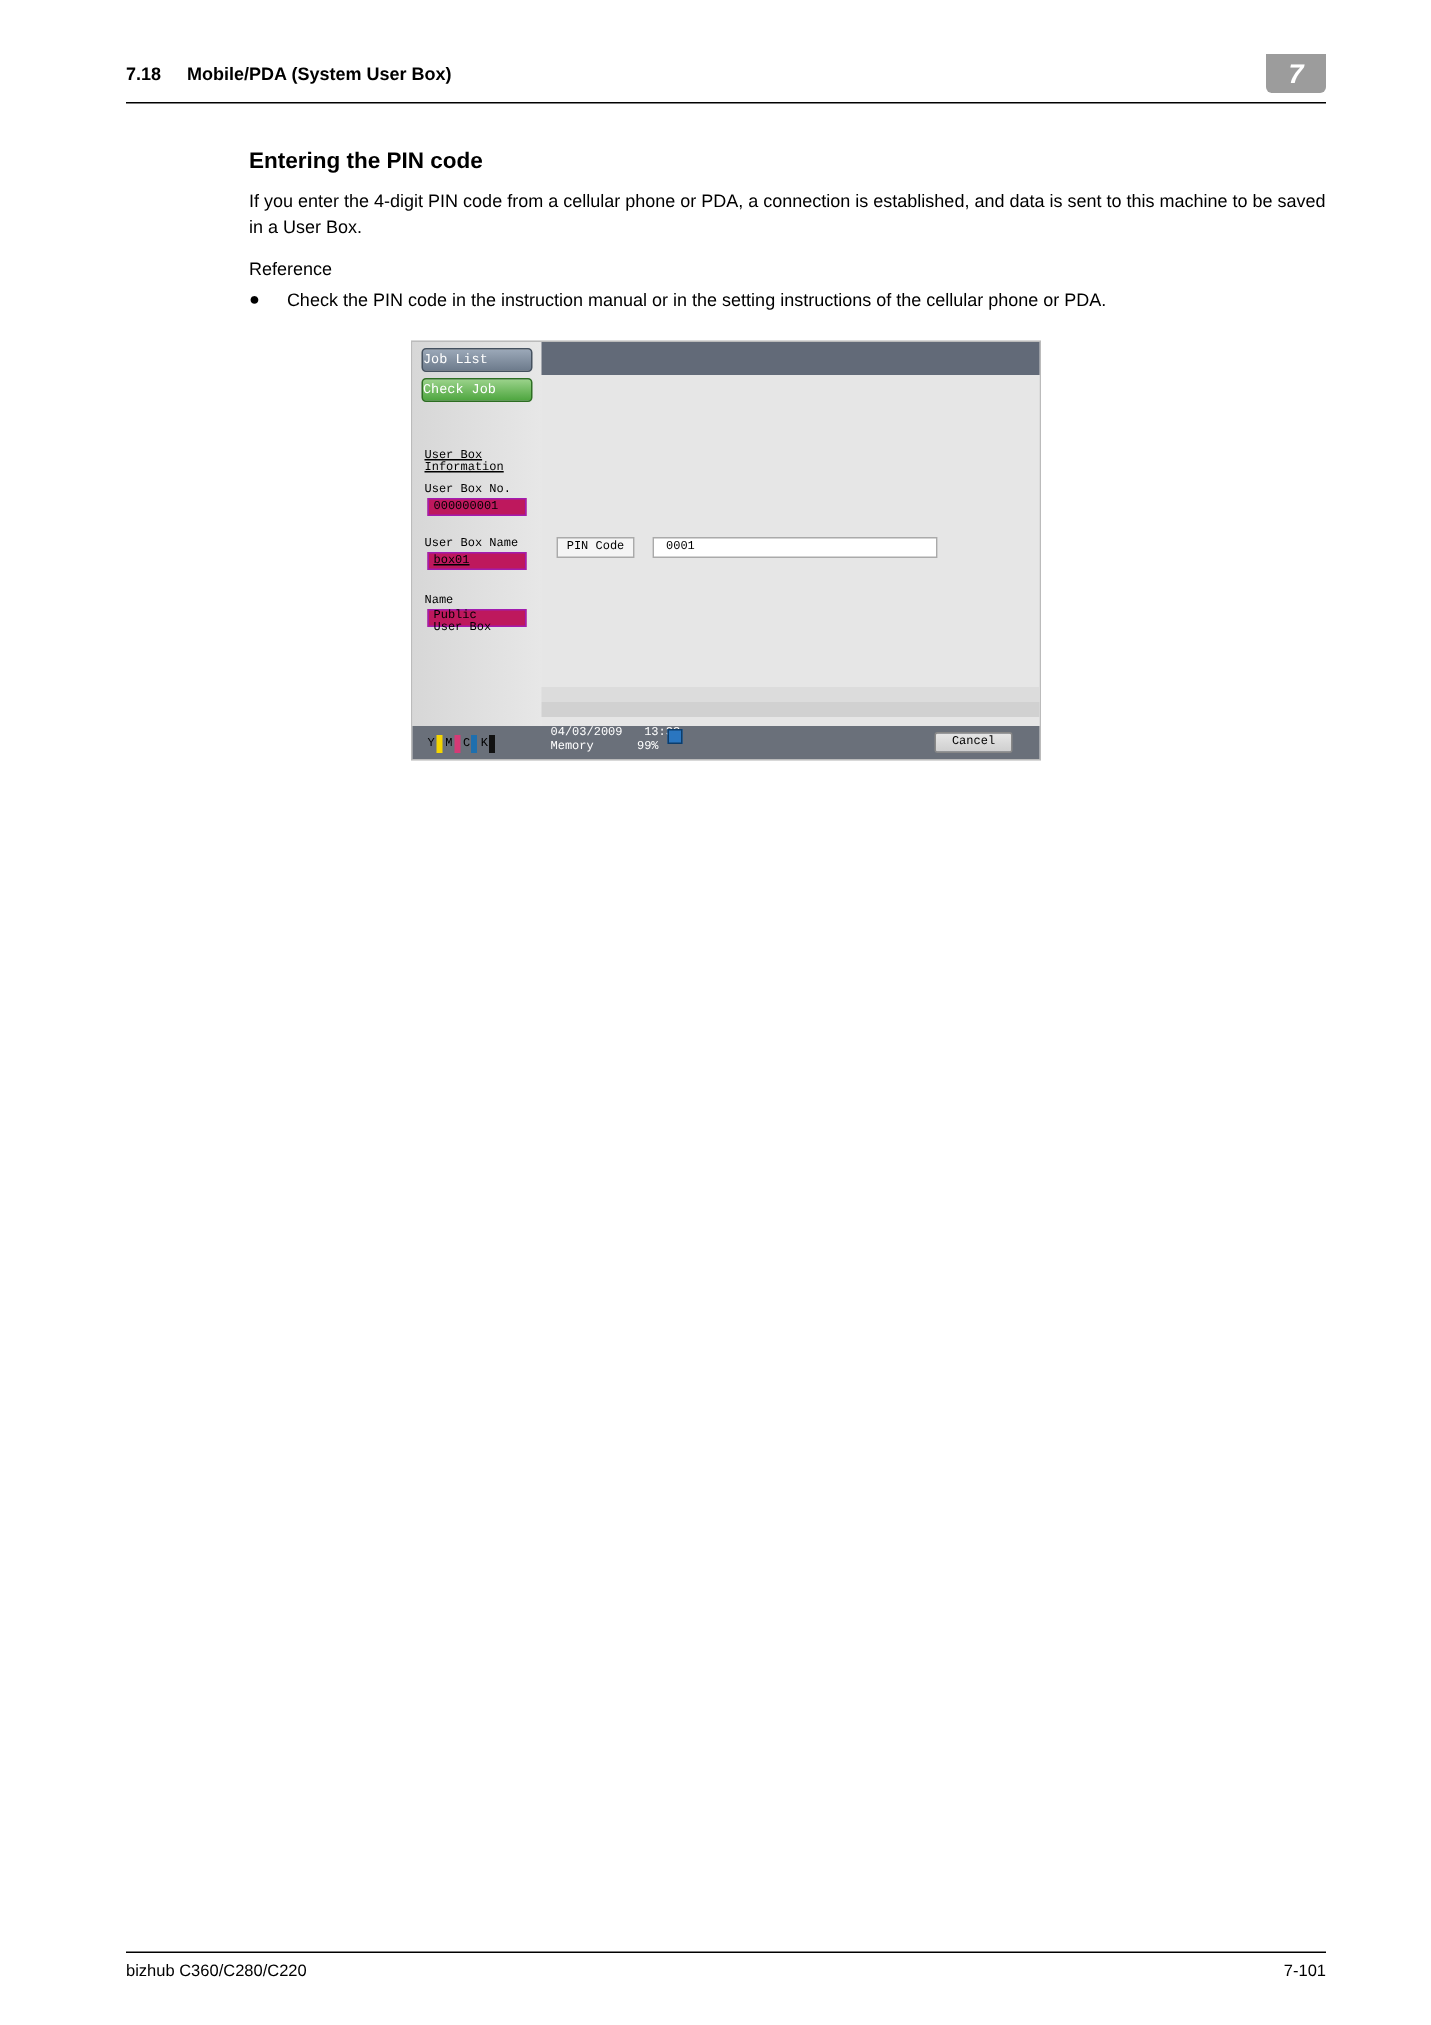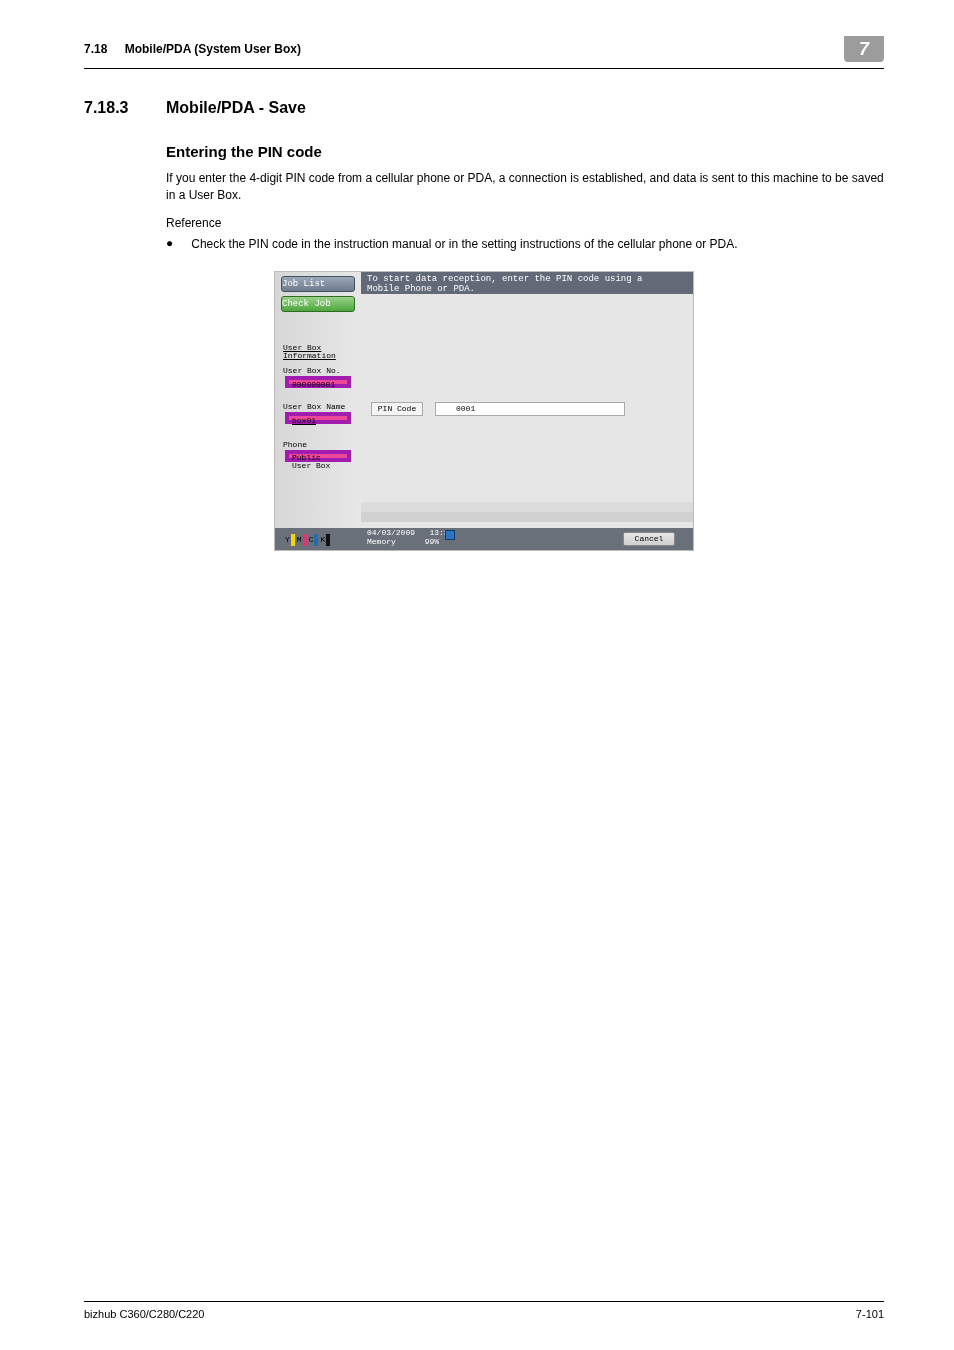--- a/index.html
+++ b/index.html
@@ -21,23 +21,23 @@
   .shot { display: block; margin: 18px auto 0 auto; width: 420px; height: 280px; background: #e9e9e9; border: 1px solid #bbb; position: relative; font-family: "Courier New", monospace; font-size: 9px; color: #000; }
   .shot .left-col { position: absolute; left: 0; top: 0; width: 86px; height: 100%; background: linear-gradient(to right, #d7d7d7, #e7e7e7); }
   .shot .main-area { position: absolute; left: 86px; top: 0; right: 0; height: 100%; background: linear-gradient(to bottom, #626a78 0 22px, #e6e6e6 22px 100%); }
   .shot .topmsg { position: absolute; left: 92px; top: 3px; color: #fff; line-height: 1.1; }
   .btn3d { position: absolute; background: linear-gradient(to bottom, #9ba8b8, #6d7b8c); border: 1px solid #45515f; color: #fff; text-align: left; padding: 2px 0; border-radius: 3px; font-size: 9px; }
   .btn-joblist { left: 6px; top: 4px; width: 74px; }
   .btn-green { background: linear-gradient(to bottom, #9ad28a, #4ea63f); border: 1px solid #2d6e22; }
   .btn-check { left: 6px; top: 24px; width: 74px; }
   .info-head { position: absolute; left: 8px; top: 72px; line-height: 1.05; text-decoration: underline; font-size: 8px; }
   .lbl { position: absolute; left: 8px; font-size: 8px; }
-  .fieldbox { position: absolute; left: 10px; width: 66px; height: 12px; background: #ec4899; border: 4px solid #a21caf; font-size: 8px; padding-left: 3px; line-height: 10px; }
+  .fieldbox { position: absolute; left: 10px; width: 66px; height: 12px; background: #be185d; border: 1px solid #a21caf; font-size: 8px; padding-left: 3px; line-height: 10px; }
   .pin-label { position: absolute; left: 96px; top: 130px; width: 52px; height: 14px; background: #f5f5f5; border: 1px solid #aaa; font-size: 8px; text-align: center; line-height: 12px; }
-  .pin-val { position: absolute; left: 160px; top: 130px; width: 190px; height: 14px; background: #fff; border: 1px solid #aaa; font-size: 8px; padding-left: 20px; line-height: 12px; }
+  .pin-val { position: absolute; left: 160px; top: 130px; width: 190px; height: 14px; background: #fff; border: 1px solid #aaa; font-size: 8px; padding-left: 8px; line-height: 12px; }
   .stripe1 { position: absolute; left: 86px; right: 0; top: 230px; height: 10px; background: #dcdcdc; }
   .stripe2 { position: absolute; left: 86px; right: 0; top: 240px; height: 10px; background: #d1d1d1; }
   .footbar { position: absolute; left: 0; right: 0; bottom: 0; height: 22px; background: #6a707a; }
   .cancel-btn { position: absolute; right: 18px; bottom: 4px; width: 52px; height: 14px; background: linear-gradient(to bottom, #e6e6e6, #cfcfcf); border: 1px solid #888; border-radius: 2px; font-size: 8px; text-align: center; line-height: 12px; }
   .toner { position: absolute; left: 10px; bottom: 4px; display: flex; gap: 2px; }
   .tchip { display: inline-flex; align-items: center; font-size: 8px; }
   .tchip .bar { width: 4px; height: 12px; margin-left: 1px; }
   .t-y { background: #f5d600; } .t-m { background: #d63a76; } .t-c { background: #1e6fae; } .t-k { background: #111; }
   .datetime { position: absolute; left: 92px; bottom: 3px; color: #fff; font-size: 8px; line-height: 1.1; }
   .antenna { position: absolute; left: 170px; bottom: 10px; width: 10px; height: 10px; background: #2a76c0; border: 1px solid #0d3d6b; }
@@ -51,60 +51,52 @@
 <div class="page">
   <div class="topbar">
     <div class="topbar-left">
       <span class="topbar-sec">7.18</span>
       <span>Mobile/PDA (System User Box)</span>
     </div>
     <div class="chapter-tab">7</div>
   </div>
   <hr class="rule">
 
-  <div class="h-sec">
-    <div class="h-num">7.18.3</div>
-    <div class="h-text">Mobile/PDA -  Save</div>
-  </div>
 
   <div class="subhead">Entering the PIN code</div>
 
   <p class="para">If you enter the 4-digit PIN code from a cellular phone or PDA, a connection is established, and data is sent to this machine to be saved in a User Box.</p>
 
   <p class="para" style="margin-bottom:4px;">Reference</p>
 
   <div class="bullet">
     <span class="bullet-dot">●</span>
     <span class="bullet-text">Check the PIN code in the instruction manual or in the setting instructions of the cellular phone or PDA.</span>
   </div>
 
   <div class="shot">
     <div class="left-col"></div>
     <div class="main-area"></div>
 
     <div class="btn3d btn-joblist">Job List</div>
     <div class="btn3d btn-green btn-check">Check Job</div>
 
-    <div class="topmsg">
-      <span>To start data reception, enter the PIN code using a</span><br>
-      <span>Mobile Phone or PDA.</span>
-    </div>
 
     <div class="info-head">
       <span>User Box</span><br>
       <span>Information</span>
     </div>
 
     <div class="lbl" style="top:94px;">User Box No.</div>
     <div class="fieldbox" style="top:104px;">000000001</div>
 
     <div class="lbl" style="top:130px;text-align:center;">User Box Name</div>
     <div class="fieldbox" style="top:140px;text-decoration:underline;">box01</div>
 
-    <div class="lbl" style="top:168px;">Phone</div>
+    <div class="lbl" style="top:168px;">Name</div>
     <div class="fieldbox" style="top:178px; line-height:1; padding-top:0;">
       <span>Public</span><br>
       <span>User Box</span>
     </div>
 
     <div class="pin-label">PIN Code</div>
     <div class="pin-val">0001</div>
 
     <div class="stripe1"></div>
     <div class="stripe2"></div>

